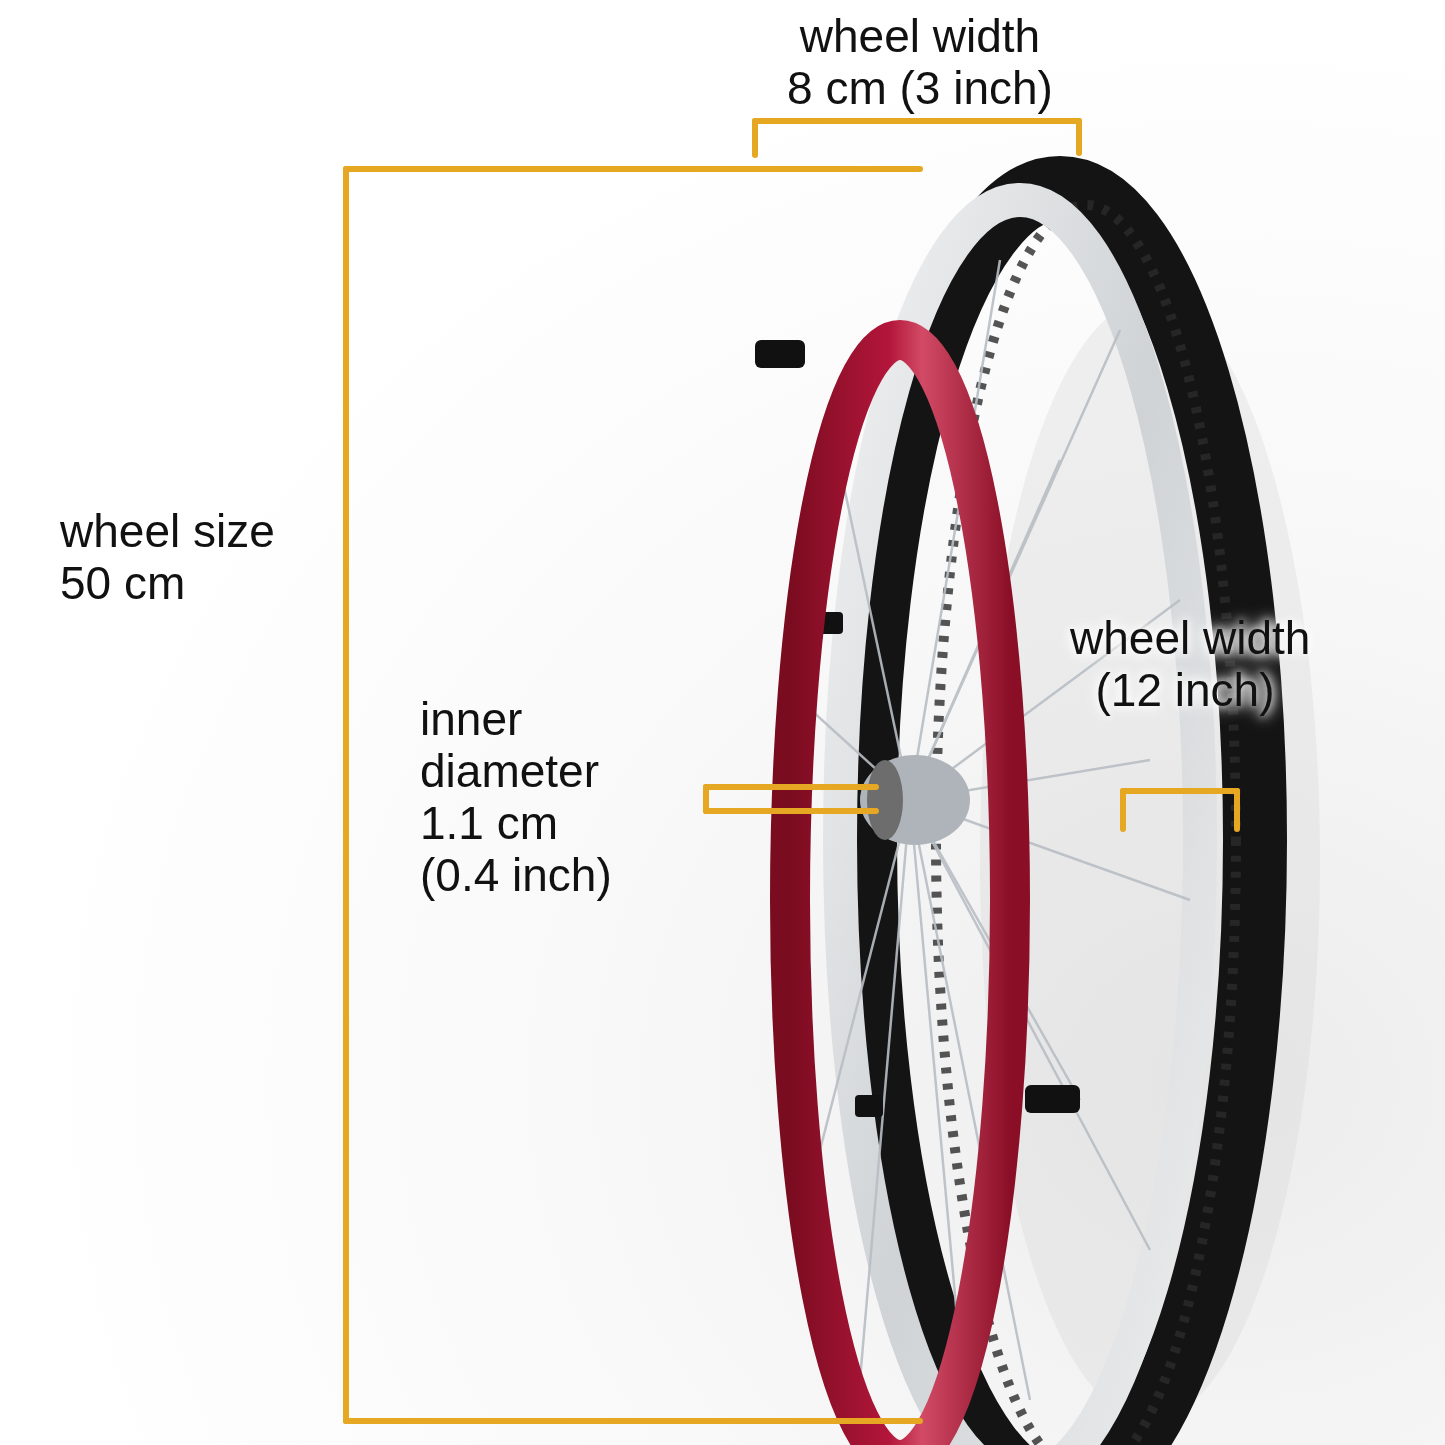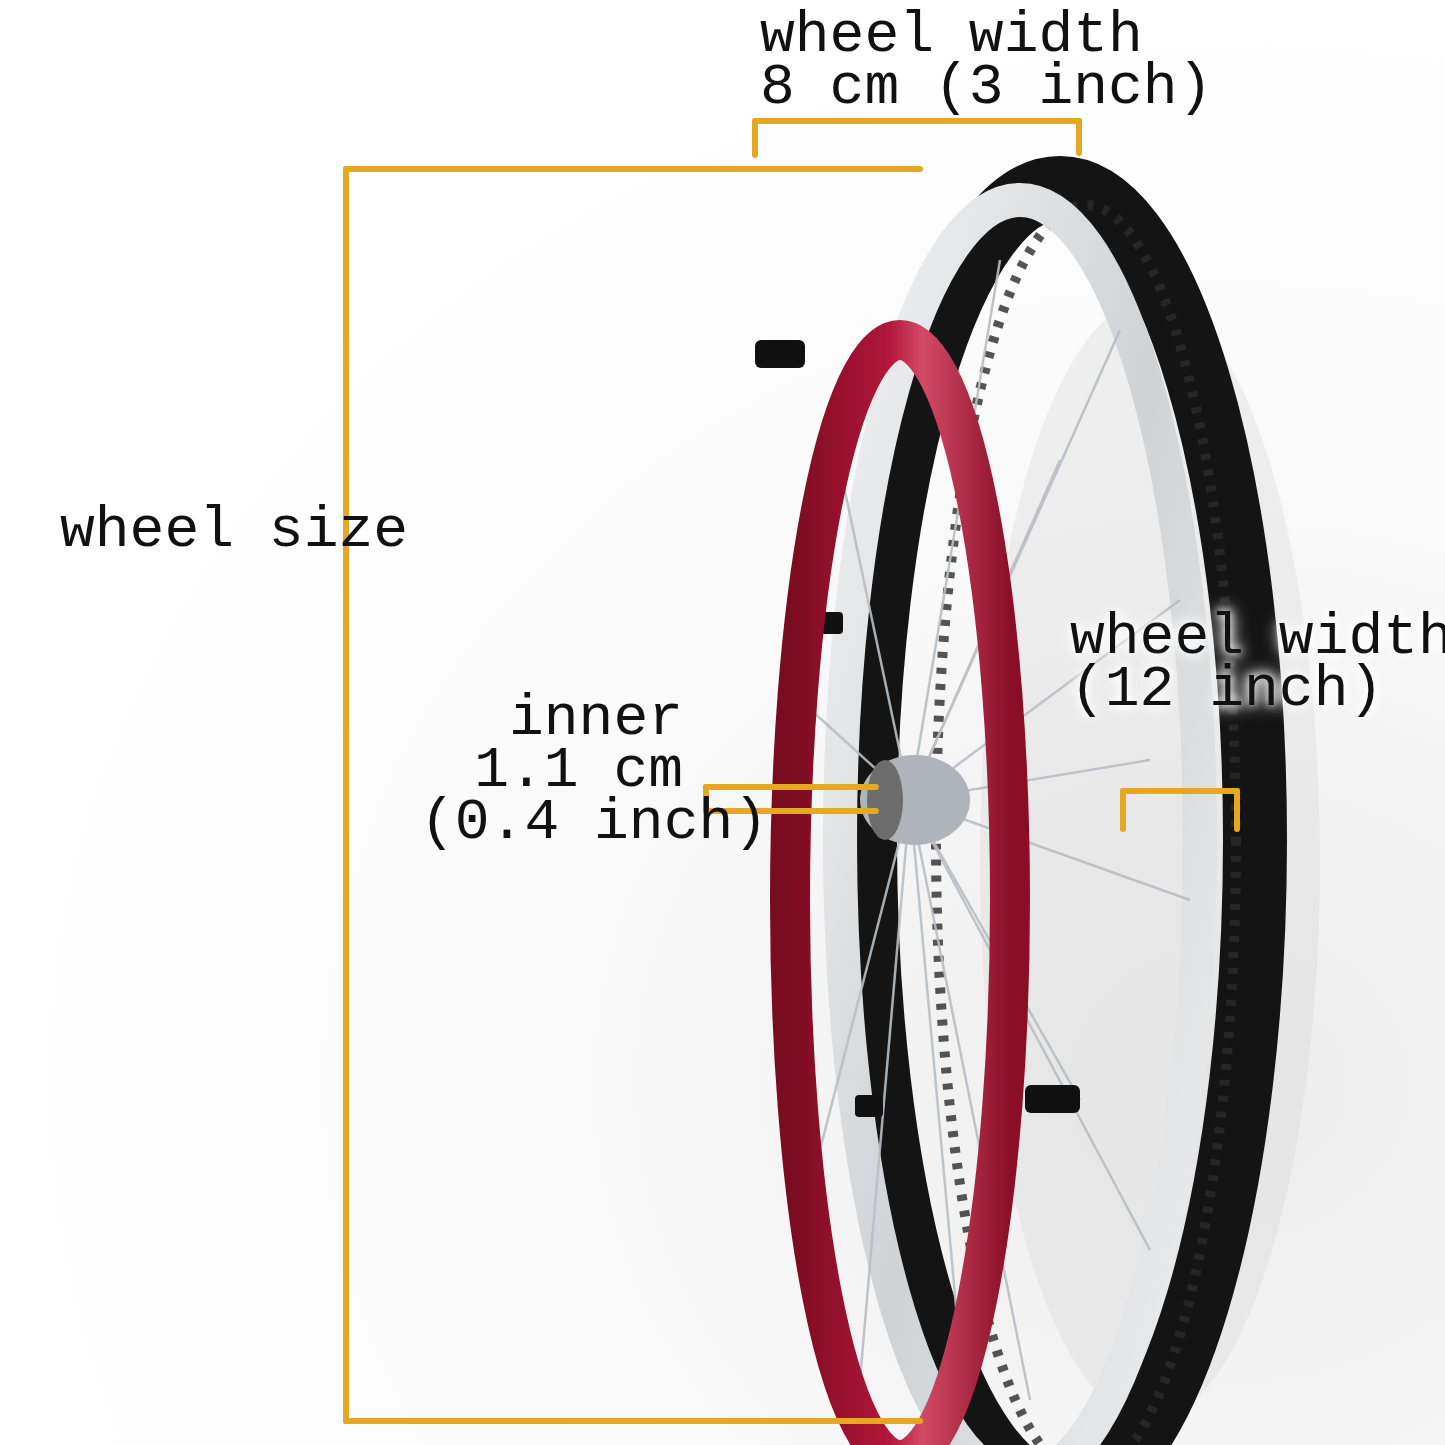--- a/index.html
+++ b/index.html
@@ -1,21 +1,21 @@
 <!DOCTYPE html>
 <html><head>
 <meta charset="utf-8">
 <style>
   html, body { margin: 0; padding: 0; background: #ffffff; }
   #stage { position: relative; width: 1445px; height: 1445px; overflow: hidden;
            background: radial-gradient(ellipse at 85% 75%, #ececec 0%, #f8f8f8 35%, #ffffff 70%); }
-  .lbl { position: absolute; font-family: Liberation Mono, monospace; color: #111;
-         font-size: 58px; line-height: 52px; white-space: nowrap; }
+  .lbl { position: absolute; font-family: Liberation Sans, sans-serif; color: #111;
+         font-size: 46px; line-height: 52px; white-space: nowrap; }
   .lbl span { display: block; }
-  .right { text-align: right; }
+  .right { text-align: left; }
   .center { text-align: center; }
   .glow { text-shadow: 0 0 8px #fff, 0 0 14px #fff, 0 0 20px #fff; }
   .bar { position: absolute; background: #e6a722; border-radius: 3px; }
   svg#wheel { position: absolute; left: 0; top: 0; }
 </style>
 </head>
 <body>
 
 <div id="stage">
 
@@ -87,24 +87,26 @@
   <div class="bar" style="left:1120px; top:788px; width:6px; height:44px;"></div>
   <div class="bar" style="left:1234px; top:788px; width:6px; height:44px;"></div>
 
   <div class="lbl center" style="left:760px; top:10px; width:320px;">
     <span>wheel width</span>
     <span>8 cm (3 inch)</span>
   </div>
 
   <div class="lbl right" style="left:60px; top:505px; width:260px;">
     <span>wheel size</span>
+    <span>50 cm</span>
   </div>
 
   <div class="lbl right" style="left:420px; top:693px; width:263px;">
     <span>inner</span>
+    <span>diameter</span>
     <span>1.1 cm</span>
     <span>(0.4 inch)</span>
   </div>
 
   <div class="lbl center glow" style="left:1070px; top:612px; width:230px;">
     <span>wheel width</span>
     <span>(12 inch)</span>
   </div>
 
 </div>

